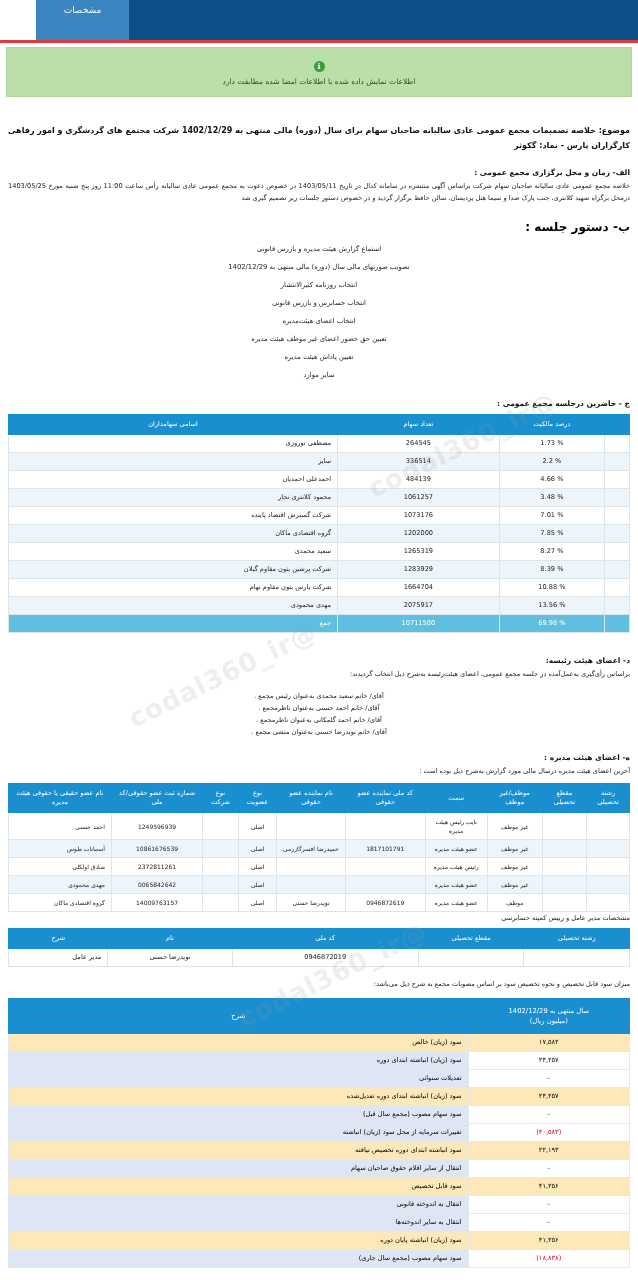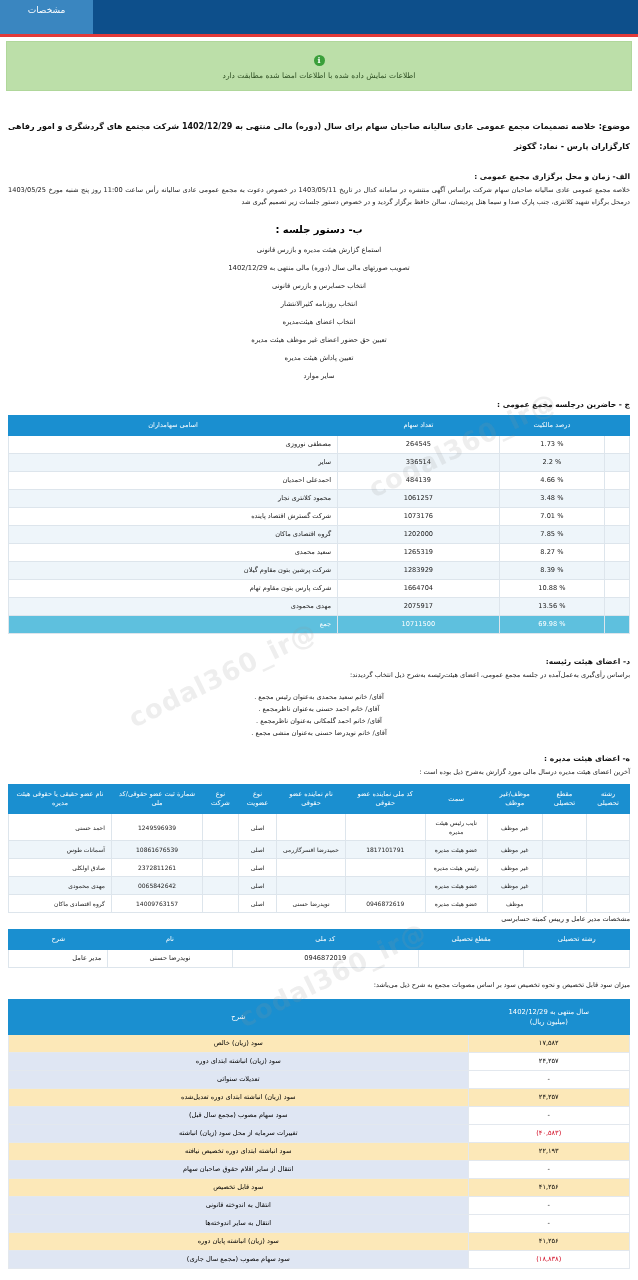--- a/index.html
+++ b/index.html
@@ -9,26 +9,27 @@
     width: 638px;
     background: #ffffff;
     font-family: "DejaVu Sans", "Liberation Sans", sans-serif;
     direction: rtl;
   }
   body { position: relative; width: 638px; min-height: 1280px; overflow: hidden; }
 
   
   .topbar {
     position: relative;
-    height: 34px;
+    height: 40px;
     background: #0d4f8b;
     display: flex;
     justify-content: flex-start;
     align-items: stretch;
     flex-direction: row-reverse;
+    margin-left: 36px;
   }
   .topbar-tab {
     background: #3a86c0;
     color: #ffffff;
     font-size: 9px;
     padding: 4px 22px 0 22px;
     min-width: 93px;
     text-align: center;
     line-height: 13px;
   }
@@ -56,38 +57,38 @@
     font-family: "DejaVu Serif", serif;
   }
   .notice-text { font-size: 7.5px; color: #2e4e22; line-height: 11px; }
 
   
   .wrap { padding: 0 8px; }
   .subject {
     margin-top: 26px;
     font-size: 8px;
     font-weight: bold;
-    line-height: 20px;
+    line-height: 15px;
     color: #111;
     text-align: justify;
   }
   .sec-head {
     margin-top: 15px;
     font-size: 7.5px;
     font-weight: bold;
     color: #111;
   }
   .para {
     font-size: 6.6px;
     line-height: 12px;
     color: #222;
     text-align: justify;
     margin-top: 3px;
   }
-  .agenda-intro { margin-top: 16px; font-size: 10px; font-weight: bold; text-align: center; }
+  .agenda-intro { margin-top: 16px; font-size: 12px; font-weight: bold; text-align: right; }
   .agenda-list { margin: 6px 0 0 0; padding: 0; list-style: none; }
   .agenda-list li {
     font-size: 6.8px;
     color: #222;
     text-align: center;
     padding: 5px 0;
   }
   .note-line { font-size: 6.6px; color: #222; margin-top: 2px; }
 
   .bullets { margin: 10px 0 0 0; padding: 0; list-style: none; text-align: center; }
@@ -144,21 +145,21 @@
     border: 1px solid #c9d4dd;
   }
   table.fin th {
     background: #1a8fd0; color: #fff; font-weight: normal;
     padding: 7px 4px; border: 1px solid #1a8fd0;
     text-align: center; line-height: 10px; font-size: 6.8px;
   }
   table.fin td {
     padding: 4px 6px; border: 1px solid #e3e8ee; line-height: 9px;
   }
-  table.fin td.desc { text-align: center; width: 74%; }
+  table.fin td.desc { text-align: right; width: 74%; }
   table.fin td.val  { text-align: center; width: 26%; }
   table.fin tr.band-a td { background: #fce8b8; }
   table.fin tr.band-b td.desc { background: #dfe6f3; }
   table.fin tr.band-b td.val { background: #ffffff; }
   .neg { color: #d0021b; }
 
   
   .watermark {
     position: absolute;
     pointer-events: none;
@@ -196,22 +197,22 @@
 
   <div class="subject">موضوع: خلاصه تصمیمات مجمع عمومی عادی سالیانه صاحبان سهام برای سال (دوره) مالی منتهی به 1402/12/29 شرکت مجتمع های گردشگری و امور رفاهی کارگزاران پارس - نماد: گکوثر</div>
 
   <div class="sec-head right">الف- زمان و محل برگزاری مجمع عمومی :</div>
   <div class="para">خلاصه مجمع عمومی عادی سالیانه صاحبان سهام شرکت براساس آگهی منتشره در سامانه کدال در تاریخ 1403/05/11 در خصوص دعوت به مجمع عمومی عادی سالیانه رأس ساعت 11:00 روز پنج شنبه مورخ 1403/05/25 درمحل  برگزاه شهید کلانتری، جنب پارک صدا و سیما هتل پردیسان، سالن حافظ  برگزار گردید و در خصوص دستور جلسات زیر تصمیم گیری شد</div>
 
   <div class="agenda-intro">ب- دستور جلسه :</div>
   <ul class="agenda-list">
     <li>استماع گزارش هیئت مدیره و بازرس قانونی</li>
     <li>تصویب صورتهای مالی سال (دوره) مالی منتهی به 1402/12/29</li>
+    <li>انتخاب روزنامه کثیرالانتشار</li>
     <li>انتخاب حسابرس و بازرس قانونی</li>
-    <li>انتخاب روزنامه کثیرالانتشار</li>
     <li>انتخاب اعضای هیئت‌مدیره</li>
     <li>تعیین حق حضور اعضای غیر موظف هیئت مدیره</li>
     <li>تعیین پاداش هیئت مدیره</li>
     <li>سایر موارد</li>
   </ul>
 
   <div class="sec-head right">ج - حاضرین درجلسه مجمع عمومی :</div>
   <table class="tbl t-share">
     <colgroup>
         <col class="c1">

